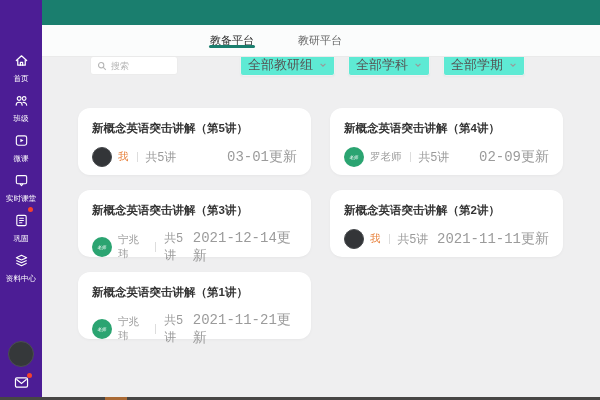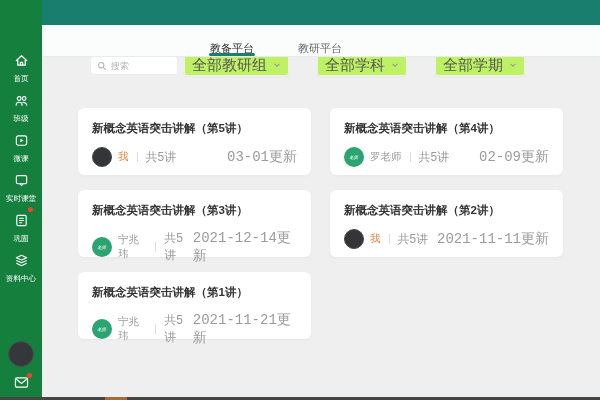--- a/index.html
+++ b/index.html
@@ -5,21 +5,21 @@
   * { margin:0; padding:0; box-sizing:border-box; }
   html,body { width:600px; height:400px; }
   body { font-family:"Liberation Sans","DejaVu Sans",sans-serif; background:#efeff0; }
   .screen { position:relative; width:600px; height:400px; overflow:hidden; background:#efeff0; }
 
   
   .topbar { position:absolute; left:0; top:0; width:600px; height:25px; background:#1a7e6e; z-index:2; }
   .logo { position:absolute; left:9px; top:5px; color:#fff; font-size:11px; font-weight:bold; letter-spacing:1px; }
 
   
-  .sidebar { position:absolute; left:0; top:0; width:42px; height:397px; background:#15803d; z-index:3;
+  .sidebar { position:absolute; left:0; top:0; width:42px; height:397px; background:#4c1d95; z-index:3;
              display:flex; flex-direction:column; align-items:center; padding-top:48px; padding-bottom:8px; }
   .side-nav { display:flex; flex-direction:column; align-items:center; width:100%; }
   .nav-item { width:100%; height:40px; display:flex; flex-direction:column; align-items:center; justify-content:flex-start; cursor:pointer; }
   .nav-icon-wrap { position:relative; width:26px; height:24px; display:flex; align-items:center; justify-content:center; border-radius:6px; }
   .nav-item.active .nav-icon-wrap { background:#0d5b4e; }
   .nav-icon { width:15px; height:15px; display:block; }
   .nav-icon svg { width:15px; height:15px; display:block; }
   .nav-label { margin-top:2px; color:#fff; font-size:8px; line-height:9px; white-space:nowrap; transform:scale(0.95); }
   .dot { display:none; position:absolute; right:1px; top:-1px; width:5px; height:5px; border-radius:50%; background:#f5422e; }
   .nav-item.has-badge .dot { display:block; }
@@ -27,40 +27,40 @@
   .side-bottom { margin-top:auto; display:flex; flex-direction:column; align-items:center; gap:9px; }
   .side-avatar { width:26px; height:26px; border-radius:50%; background:#35383a; border:1px solid #4b4f52;
                  display:flex; align-items:center; justify-content:center; cursor:pointer; }
   .side-avatar span { color:#8b8f93; font-size:5px; }
   .mail-wrap { position:relative; cursor:pointer; }
   .mail-wrap svg { width:15px; height:13px; display:block; }
   .mail-dot { position:absolute; right:-3px; top:-3px; width:5px; height:5px; border-radius:50%; background:#f5422e; }
 
   
   .tabbar { position:absolute; left:42px; top:25px; width:558px; height:32px; background:#fbfcfc;
-            border-bottom:1px solid #eaeaea; display:flex; align-items:flex-end; padding-left:168px; gap:44px; z-index:1; }
+            border-bottom:1px solid #eaeaea; display:flex; align-items:center; padding-left:168px; gap:44px; z-index:1; }
   .tab { position:relative; display:flex; align-items:center; font-size:11px; color:#666; cursor:pointer; }
   .tab.active { color:#2b2b2b; }
   .tab.active::after { content:""; position:absolute; left:50%; transform:translateX(-50%); bottom:0; width:46px; height:3px; background:#1a7e6e; border-radius:2px; }
 
   
   .filter-row { position:absolute; left:42px; top:49px; width:495px; height:34px; }
   .searchbox { position:absolute; left:48px; top:7px; width:88px; height:19px; background:#fff; border:1px solid #ececec;
                border-radius:3px; display:flex; align-items:center; padding:0 6px; gap:4px; }
   .searchbox svg { width:10px; height:10px; flex:none; }
   .searchbox input { border:none; outline:none; width:100%; font-size:9px; color:#666; background:transparent; font-family:inherit; }
   .searchbox input::placeholder { color:#b5b5b5; }
   .dropdowns { position:absolute; right:12px; top:5px; display:flex; gap:13px; }
-  .dropdown { height:22px; background:#bef264; border-radius:3px; border:1px solid #f0f0f0; display:flex; align-items:center;
-              padding:0 7px; gap:6px; font-size:15px; color:#555; cursor:pointer; box-shadow:0 1px 2px rgba(0,0,0,0.03);margin-left:15px; }
+  .dropdown { height:22px; background:#5eead4; border-radius:3px; border:1px solid #f0f0f0; display:flex; align-items:center;
+              padding:0 7px; gap:6px; font-size:13px; color:#555; cursor:pointer; box-shadow:0 1px 2px rgba(0,0,0,0.03); }
   .chevron svg { width:8px; height:8px; display:block; }
 
   
   .cards { position:absolute; left:78px; top:108px; display:grid; grid-template-columns:233px 233px; column-gap:19px; row-gap:15px; }
-  .card { width:233px; height:67px; background:#fff; border-radius:6px; padding:13px 14px 0 14px; cursor:pointer;
+  .card { width:233px; height:67px; background:#fff; border-radius:12px; padding:13px 14px 0 14px; cursor:pointer;
           box-shadow:0 1px 3px rgba(0,0,0,0.04); }
   .card-title { font-size:11.5px; font-weight:bold; color:#333; white-space:nowrap; overflow:hidden; }
   .card-meta { margin-top:11px; display:flex; align-items:center; }
   .avatar { width:20px; height:20px; border-radius:50%; flex:none; display:flex; align-items:center; justify-content:center; }
   .card.teacher .avatar { background:#2ba471; }
   .card.me .avatar { background:#333538; border:1px solid #46494c; }
   .avatar-text { color:#fff; font-size:5px; transform:scale(0.9); white-space:nowrap; }
   .author { margin-left:6px; font-size:10.5px; }
   .card.me .author { color:#e8823d; }
   .card.teacher .author { color:#9b9b9b; }

